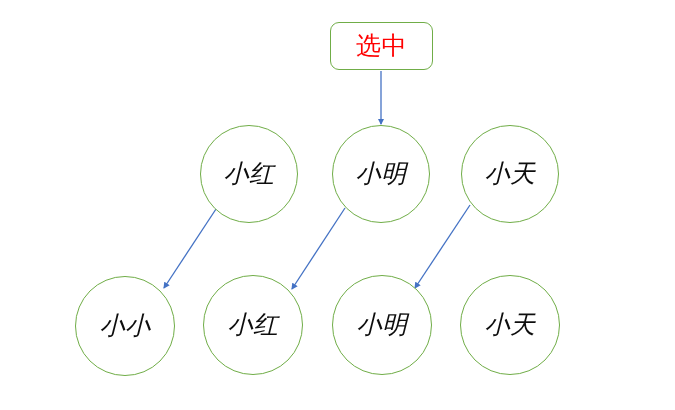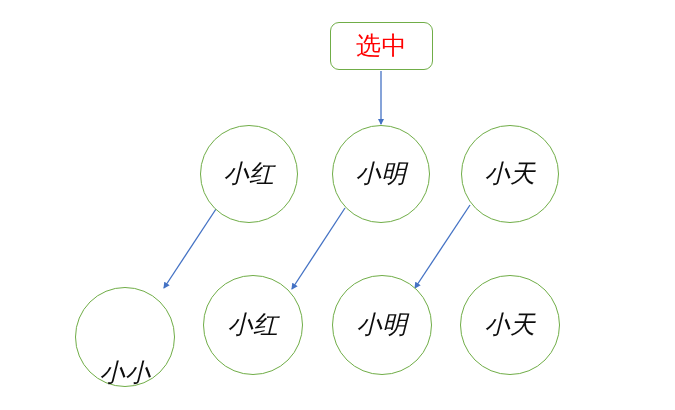--- a/index.html
+++ b/index.html
@@ -90,21 +90,21 @@
         <span class="node-label">小红</span>
       </div>
       <div class="node-circle" style="left: 332px; top: 125px; width: 98px; height: 98px; border-color: rgb(112, 173, 71); color: rgb(13, 13, 13);">
         <span class="node-label">小明</span>
       </div>
       <div class="node-circle" style="left: 461px; top: 125px; width: 98px; height: 98px; border-color: rgb(112, 173, 71); color: rgb(13, 13, 13);">
         <span class="node-label">小天</span>
       </div>
     </div>
   <div id="bottom-row">
-      <div class="node-circle" style="left: 75px; top: 287px; width: 100px; height: 100px; border-color: rgb(112, 173, 71); color: rgb(13, 13, 13); align-items: flex-end;">
+      <div class="node-circle" style="left: 75px; top: 276px; width: 100px; height: 100px; border-color: rgb(112, 173, 71); color: rgb(13, 13, 13);">
         <span class="node-label">小小</span>
       </div>
       <div class="node-circle" style="left: 203px; top: 275px; width: 100px; height: 100px; border-color: rgb(112, 173, 71); color: rgb(13, 13, 13);">
         <span class="node-label">小红</span>
       </div>
       <div class="node-circle" style="left: 332px; top: 275px; width: 100px; height: 100px; border-color: rgb(112, 173, 71); color: rgb(13, 13, 13);">
         <span class="node-label">小明</span>
       </div>
       <div class="node-circle" style="left: 460px; top: 275px; width: 100px; height: 100px; border-color: rgb(112, 173, 71); color: rgb(13, 13, 13);">
         <span class="node-label">小天</span>

